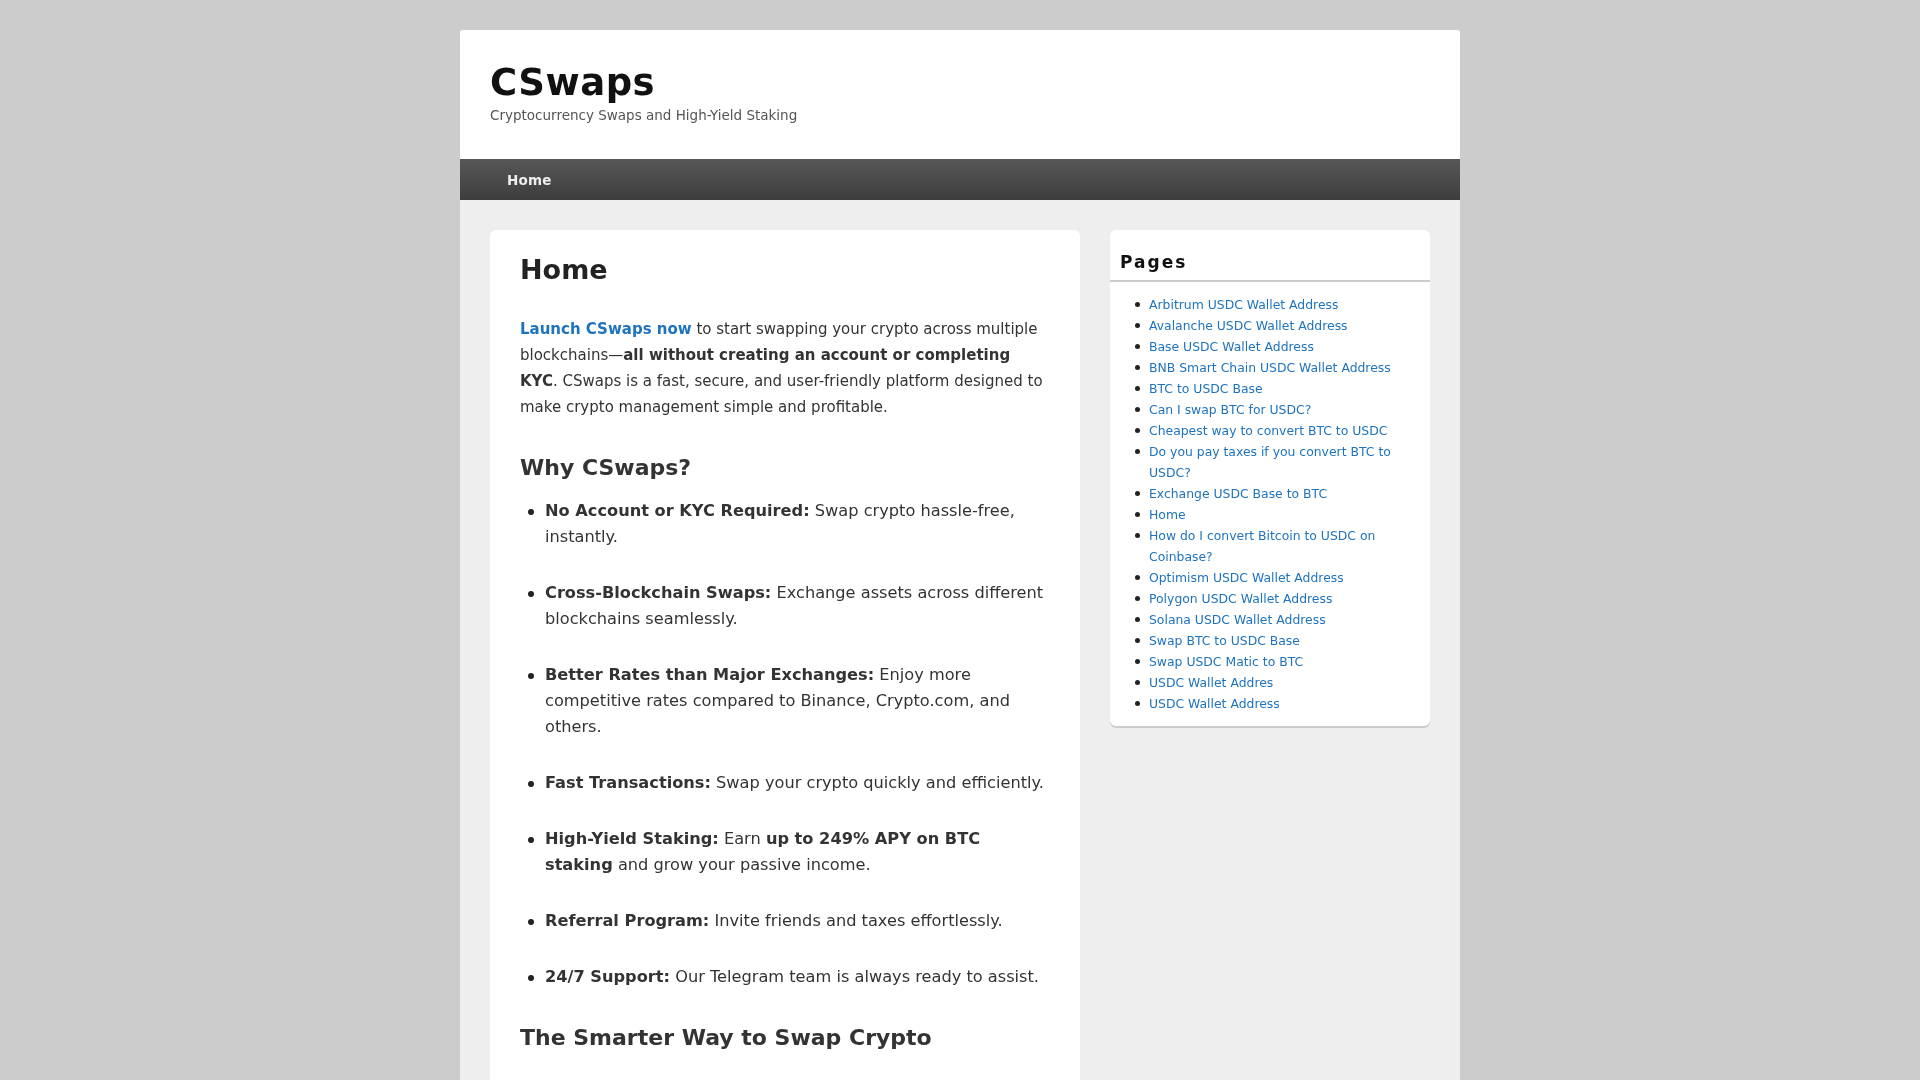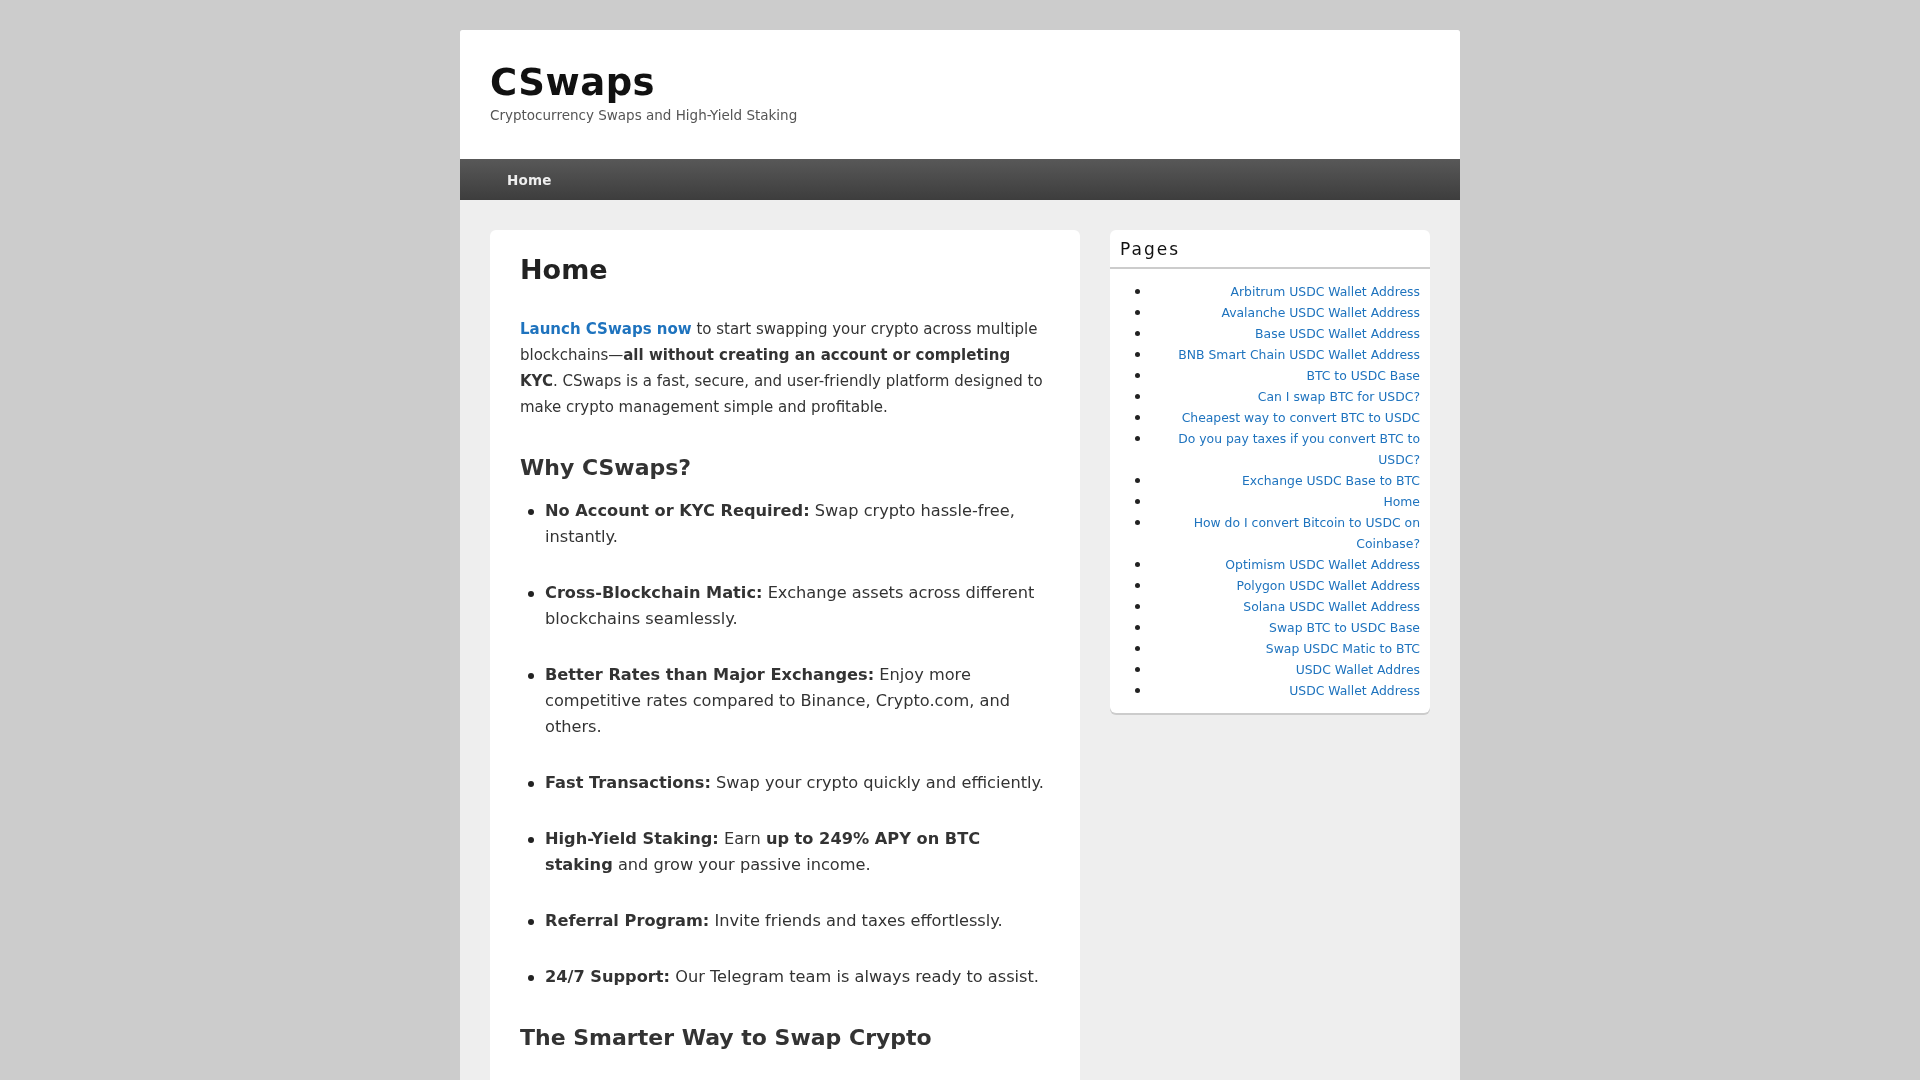--- a/index.html
+++ b/index.html
@@ -110,30 +110,29 @@
       width: 320px;
       align-self: flex-start;
     }
     .widget {
       background: #ffffff;
       border-radius: 6px;
       box-shadow: 0 2px 0 #cccccc;
     }
     .widget-title {
       font-size: 17px;
-      font-weight: normal;
+      font-weight: bold;
       letter-spacing: 2px;
       color: #111111;
-      padding: 9px 10px 8px 10px;
+      padding: 22px 10px 8px 10px;
       border-bottom: 2px solid #cccccc;
     }
     .page-list {
       list-style: none;
       padding: 12px 10px 12px 39px;
-      text-align: right;
     }
     .page-list li {
       position: relative;
       font-size: 12.4px;
       line-height: 21px;
     }
     .page-list li::before {
       content: "";
       position: absolute;
       left: -14px; top: 8px;
@@ -161,21 +160,21 @@
 
   <div class="content-wrap">
     <main class="primary">
       <h1 class="entry-title">Home</h1>
       <div class="entry">
         <p><a class="launch">Launch CSwaps now</a><span> to start swapping your crypto across multiple blockchains—</span><b>all without creating an account or completing KYC</b><span>. CSwaps is a fast, secure, and user-friendly platform designed to make crypto management simple and profitable.</span></p>
 
         <h2>Why CSwaps?</h2>
         <ul class="features">
           <li><b>No Account or KYC Required:</b><span> Swap crypto hassle-free, instantly.</span></li>
-          <li><b>Cross-Blockchain Matic:</b><span> Exchange assets across different blockchains seamlessly.</span></li>
+          <li><b>Cross-Blockchain Swaps:</b><span> Exchange assets across different blockchains seamlessly.</span></li>
           <li><b>Better Rates than Major Exchanges:</b><span> Enjoy more competitive rates compared to Binance, Crypto.com, and others.</span></li>
           <li><b>Fast Transactions:</b><span> Swap your crypto quickly and efficiently.</span></li>
           <li><b>High-Yield Staking:</b><span> Earn </span><b>up to 249% APY on BTC staking</b><span> and grow your passive income.</span></li>
           <li><b>Referral Program:</b><span> Invite friends and taxes effortlessly.</span></li>
           <li><b>24/7 Support:</b><span> Our Telegram team is always ready to assist.</span></li>
         </ul>
 
         <h2>The Smarter Way to Swap Crypto</h2>
 
       </div>

